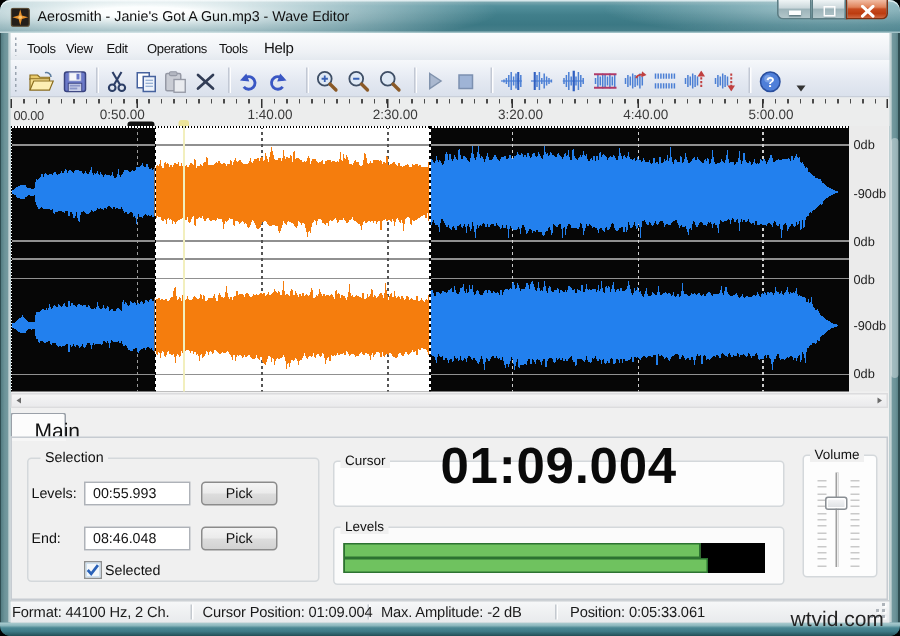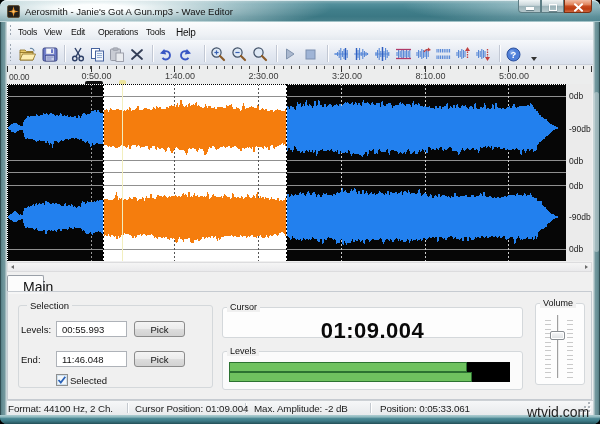--- a/index.html
+++ b/index.html
@@ -236,25 +236,25 @@
 <div class="abs" style="left:7px;top:66px;width:585px;height:3px;background:repeating-linear-gradient(90deg,#4a4a4a 0 1px,transparent 1px 8.35px);"></div>
 <div style="position:absolute;left:7px;top:66px;width:1px;height:6px;background:#333"></div>
 <div style="position:absolute;left:91px;top:66px;width:1px;height:6px;background:#333"></div>
 <div style="position:absolute;left:174px;top:66px;width:1px;height:6px;background:#333"></div>
 <div style="position:absolute;left:258px;top:66px;width:1px;height:6px;background:#333"></div>
 <div style="position:absolute;left:341px;top:66px;width:1px;height:6px;background:#333"></div>
 <div style="position:absolute;left:425px;top:66px;width:1px;height:6px;background:#333"></div>
 <div style="position:absolute;left:508px;top:66px;width:1px;height:6px;background:#333"></div>
 <div style="position:absolute;left:591px;top:66px;width:1px;height:6px;background:#333"></div>
 <div style="position:absolute;left:9px;top:72px;font-size:8.5px;letter-spacing:-0.2px;color:#3a3a3a">00.00</div>
-<div style="position:absolute;left:66.5px;top:71px;width:60px;text-align:center;font-size:9px;color:#3a3a3a">0:50.00</div>
+<div style="position:absolute;left:66.5px;top:71px;width:60px;font-size:9px;color:#3a3a3a">0:50.00</div>
 <div style="position:absolute;left:150px;top:71px;width:60px;text-align:center;font-size:9px;color:#3a3a3a">1:40.00</div>
 <div style="position:absolute;left:233.5px;top:71px;width:60px;text-align:center;font-size:9px;color:#3a3a3a">2:30.00</div>
 <div style="position:absolute;left:317px;top:71px;width:60px;text-align:center;font-size:9px;color:#3a3a3a">3:20.00</div>
-<div style="position:absolute;left:400.5px;top:71px;width:60px;text-align:center;font-size:9px;color:#3a3a3a">8:10.00</div>
+<div style="position:absolute;left:400.5px;top:71px;width:60px;text-align:center;font-size:9px;color:#3a3a3a">4:40.00</div>
 <div style="position:absolute;left:484px;top:71px;width:60px;text-align:center;font-size:9px;color:#3a3a3a">5:00.00</div>
 <div class="abs" style="left:85px;top:80.5px;width:18px;height:3.5px;background:#111;border-radius:2px 2px 0 0;"></div>
 <div class="abs" style="left:119px;top:79.5px;width:7px;height:4.5px;background:#ece49a;border-radius:2px 2px 0 0;"></div>
 
 <svg width="559" height="177" viewBox="0 0 559 177" style="position:absolute;left:7px;top:84px" shape-rendering="crispEdges">
 <defs>
 <clipPath id="selc">
         <rect x="96" y="0" width="183" height="177"></rect>
       </clipPath>
 <clipPath id="unsc">
@@ -321,33 +321,33 @@
 
 <div class="abs" style="left:18px;top:305px;width:195px;height:83px;border:1px solid #d4d8db;border-radius:3px;"></div>
 <div class="abs" style="left:27px;top:300px;font-size:9.5px;color:#111;background:#f0f0f0;padding:0 3px;">Selection</div>
 <div class="abs" style="left:21px;top:324px;font-size:9.5px;color:#111">Levels:</div>
 <div class="abs" style="left:56px;top:321px;width:71px;height:16px;background:#fff;border:1px solid #aeb2b8;"></div>
 <div class="abs" style="left:62px;top:324px;font-size:9.5px;color:#111">00:55.993</div>
 <div class="abs" style="left:134px;top:321px;width:51px;height:16px;background:linear-gradient(180deg,#f4f4f4,#ebebeb 48%,#dddddd 52%,#d2d2d2);border:1px solid #8b8b8b;border-radius:3px;"></div>
 <div class="abs" style="left:134px;top:324px;width:51px;text-align:center;font-size:9.5px;color:#111">Pick</div>
 <div class="abs" style="left:21px;top:354px;font-size:9.5px;color:#111">End:</div>
 <div class="abs" style="left:56px;top:351px;width:71px;height:16px;background:#fff;border:1px solid #aeb2b8;"></div>
-<div class="abs" style="left:62px;top:354px;font-size:9.5px;color:#111">11:46.048</div>
+<div class="abs" style="left:62px;top:354px;font-size:9.5px;color:#111">08:46.048</div>
 <div class="abs" style="left:134px;top:351px;width:51px;height:16px;background:linear-gradient(180deg,#f4f4f4,#ebebeb 48%,#dddddd 52%,#d2d2d2);border:1px solid #8b8b8b;border-radius:3px;"></div>
 <div class="abs" style="left:134px;top:354px;width:51px;text-align:center;font-size:9.5px;color:#111">Pick</div>
 <svg class="abs" style="left:56px;top:374px" width="12" height="12" viewBox="0 0 12 12">
 <rect x="0.5" y="0.5" width="11" height="11" fill="#f4f8fb" stroke="#8e8f8f"></rect>
 <rect x="1.5" y="1.5" width="9" height="9" fill="none" stroke="#cfe0ee"></rect>
 <path d="M2.5,6 L4.8,8.6 L9.3,2.8" fill="none" stroke="#2a62b8" stroke-width="1.8"></path>
 </svg>
 <div class="abs" style="left:70px;top:375px;font-size:9.5px;color:#111">Selected</div>
 
 <div class="abs" style="left:222px;top:307px;width:301px;height:31px;border:1px solid #d4d8db;border-radius:3px;background:#fdfdfd;"></div>
 <div class="abs" style="left:227px;top:302px;font-size:9px;color:#111;background:#f0f0f0;padding:0 3px;">Cursor</div>
-<div class="abs" style="left:222px;top:318px;width:301px;text-align:center;font-size:22px;font-weight:bold;color:#0a0a0a;letter-spacing:0.5px;">01:09.004</div>
+<div class="abs" style="left:222px;top:292px;width:301px;text-align:center;font-size:34px;font-weight:bold;color:#0a0a0a;letter-spacing:0.5px;">01:09.004</div>
 
 <div class="abs" style="left:222px;top:351px;width:301px;height:39px;border:1px solid #d4d8db;border-radius:3px;background:#fbfbfb;"></div>
 <div class="abs" style="left:227px;top:346px;font-size:9px;color:#111;background:#f0f0f0;padding:0 3px;">Levels</div>
 <div class="abs" style="left:229px;top:362px;width:281px;height:20px;background:#000;"></div>
 <div class="abs" style="left:229px;top:362px;width:238px;height:10px;background:#6fc25f;border:1px solid #2c7231;"></div>
 <div class="abs" style="left:229px;top:372px;width:243px;height:10px;background:#6fc25f;border:1px solid #2c7231;"></div>
 
 <div class="abs" style="left:535px;top:303px;width:50px;height:82px;border:1px solid #d4d8db;border-radius:3px;background:#fdfdfd;"></div>
 <div class="abs" style="left:540px;top:298px;font-size:9px;color:#111;background:#f0f0f0;padding:0 3px;">Volume</div>
 <div style="position:absolute;left:545px;top:320.0px;width:6px;height:1px;background:#c9c9c9"></div>

